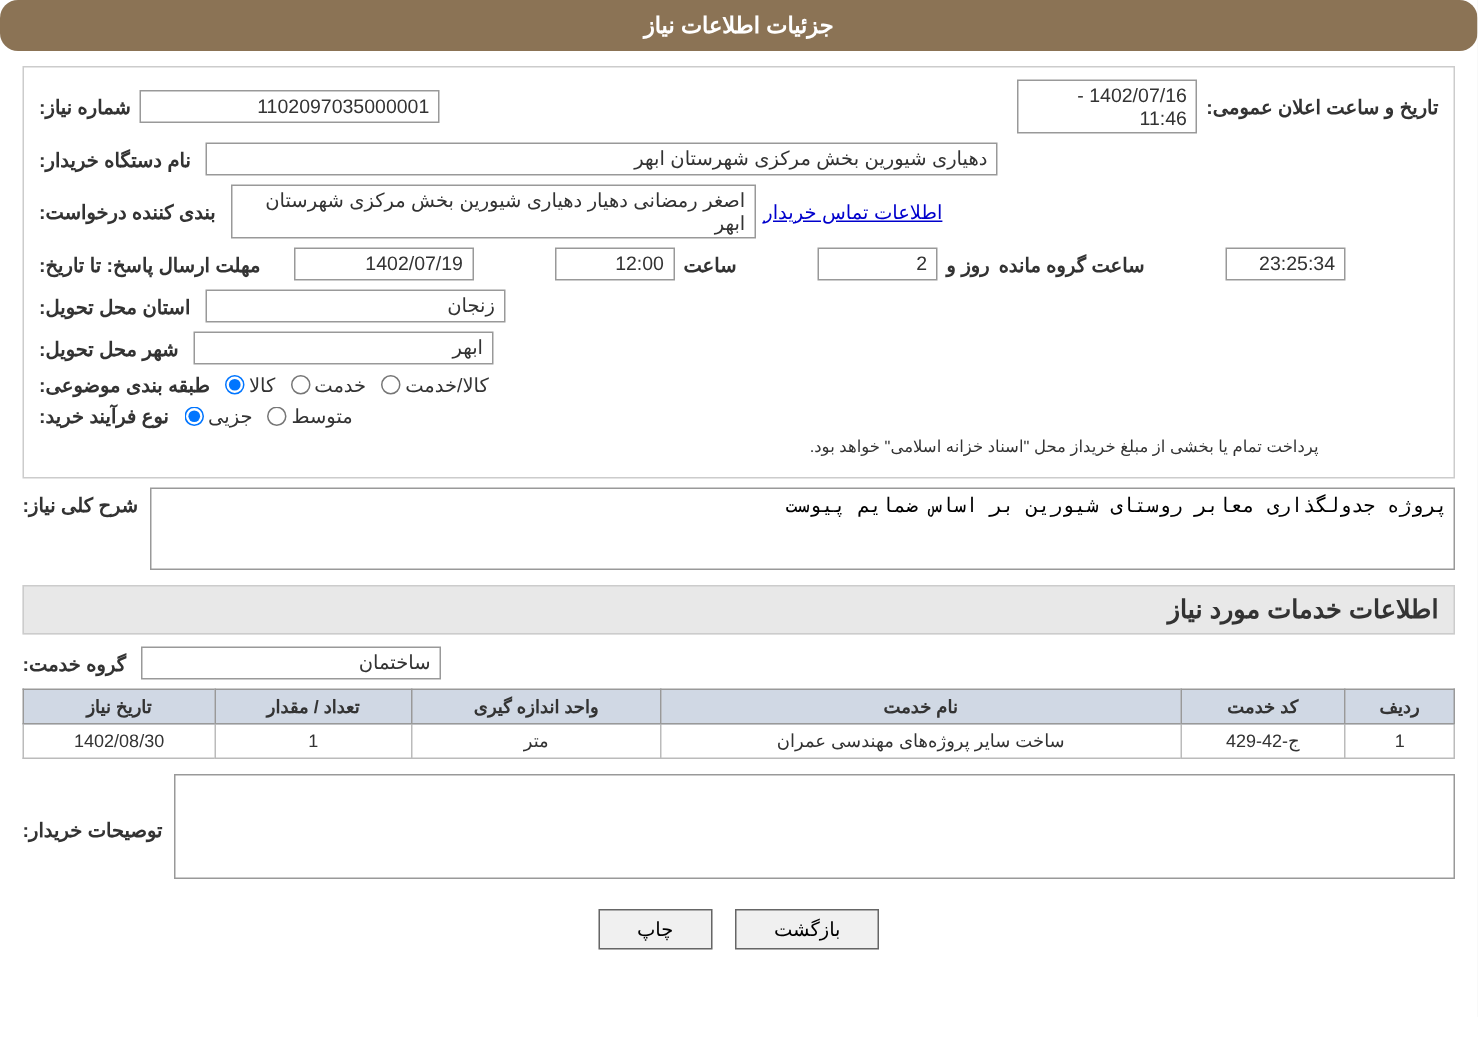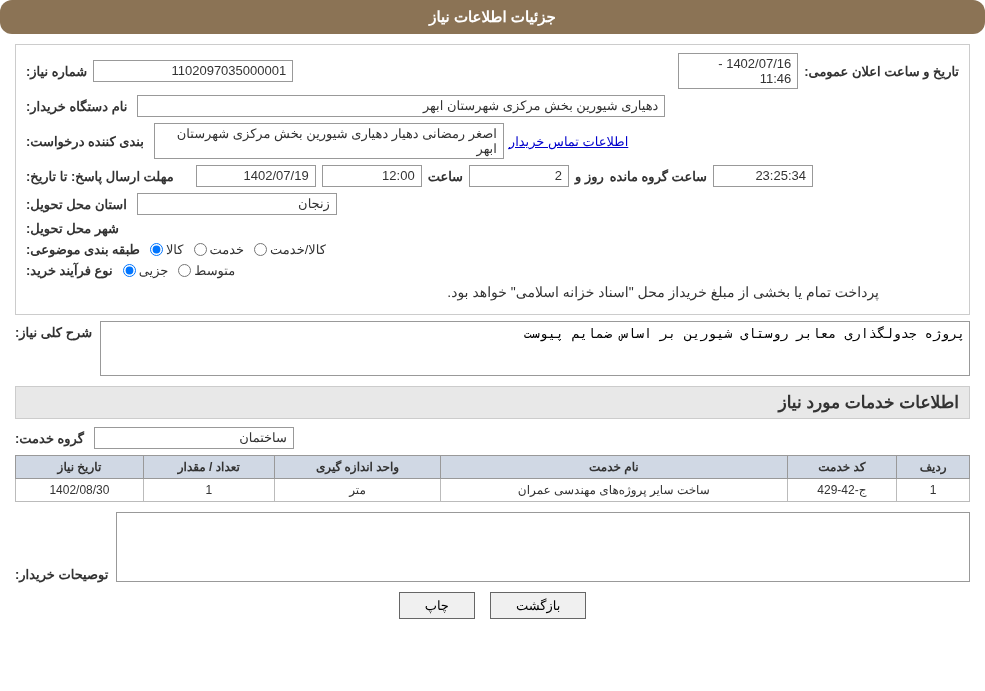--- a/index.html
+++ b/index.html
@@ -38,21 +38,21 @@
       border: 1px solid #999;
       background: #fff;
       padding: 2px 6px;
       min-height: 22px;
       direction: rtl;
       text-align: right;
     }
     .value-box.wide { width: 300px; }
     .value-box.medium { width: 200px; }
     .value-box.small { width: 120px; }
-    .value-box.xsmall { width: 100px; }
+    .value-box.xsmall { width: 80px; margin-left: 48px; }
     .blue-link {
       color: #0000cc;
       text-decoration: underline;
       cursor: pointer;
       margin-left: 5px;
     }
     .section-title {
       background: #e8e8e8;
       border: 1px solid #ccc;
       padding: 5px 10px;
@@ -68,21 +68,21 @@
       direction: rtl;
     }
     .radio-item {
       display: flex;
       align-items: center;
       gap: 3px;
     }
     .radio-item input { cursor: pointer; }
     .purchase-note {
       color: #333;
-      font-size: 14px;
+      font-size: 11px;
       text-align: right;
       margin-top: 4px;
     }
     .description-box {
       width: 100%;
       min-height: 55px;
       border: 1px solid #999;
       padding: 4px;
       direction: rtl;
       text-align: right;
@@ -203,20 +203,21 @@
         <div class="value-box small">1402/07/19</div>
         <span class="inline-label" style="margin-right:16px;">مهلت ارسال پاسخ: تا تاریخ:</span>
       </div>
 
       <div class="form-row">
         <div class="value-box medium">زنجان</div>
         <span class="inline-label" style="margin-right:10px;">استان محل تحویل:</span>
       </div>
 
       <div class="form-row">
+        <div class="value-box medium">ابهر</div>
         <span class="inline-label" style="margin-right:10px;">شهر محل تحویل:</span>
       </div>
 
       <div class="form-row">
         <div class="radio-group">
           <div class="radio-item">
             <span>کالا/خدمت</span>
             <input type="radio" name="tabaqe" style="">
           </div>
           <div class="radio-item">
@@ -280,21 +281,21 @@
       <td>ج-42-429</td>
       <td>ساخت سایر پروژه‌های مهندسی عمران</td>
       <td>متر</td>
       <td>1</td>
       <td>1402/08/30</td>
     </tr>
           </tbody>
       </table>
     </div>
 
-    <div style="display:flex; align-items:flex-end; gap:8px; ">
+    <div style="display:flex; align-items:center; gap:8px; margin-bottom:10px;">
       <textarea class="description-box" style="flex: 1 1 0%; min-height: 70px;" readonly=""></textarea>
       <span class="inline-label" style="white-space:nowrap; margin-top:4px;">توصیحات خریدار:</span>
     </div>
 
     <div class="button-bar">
       <button class="btn">بازگشت</button>
       <button class="btn">چاپ</button>
     </div>
 
   </div>

